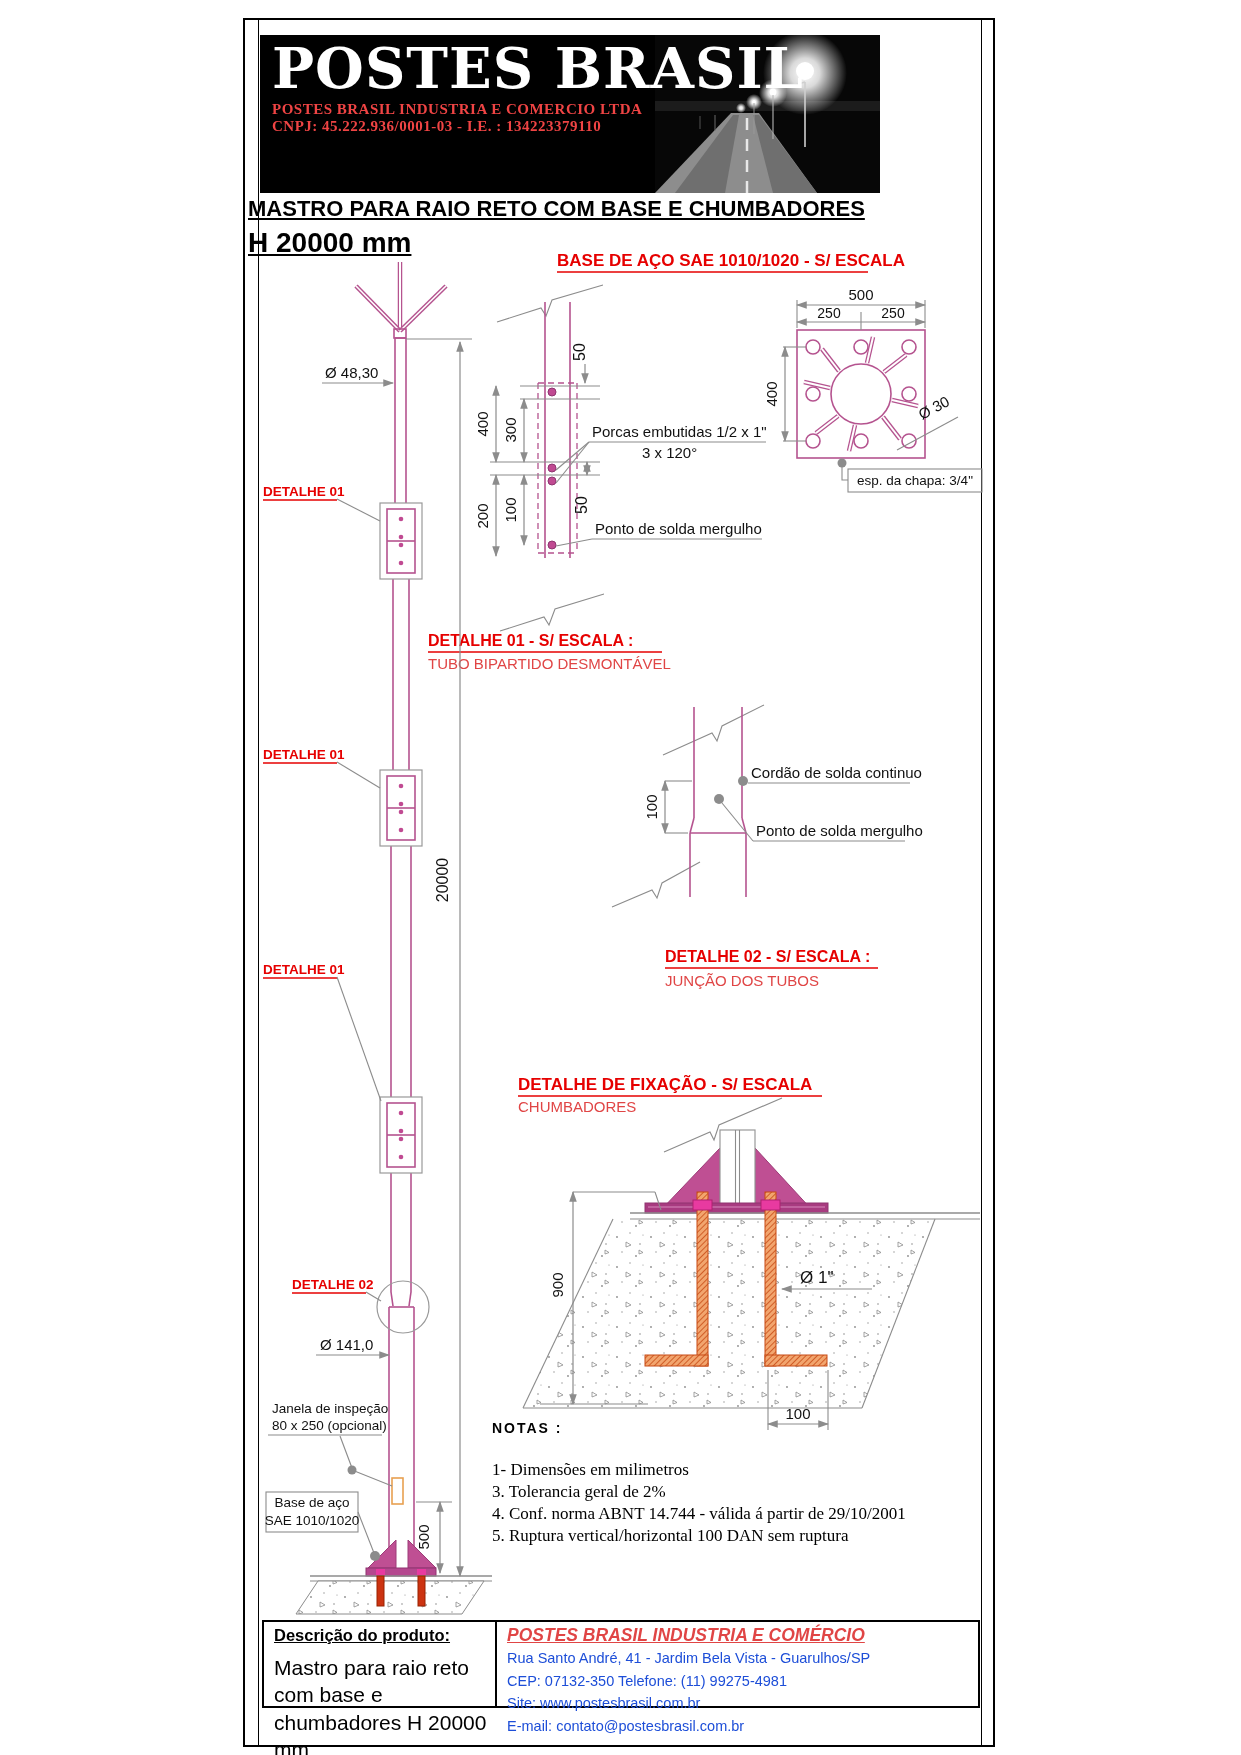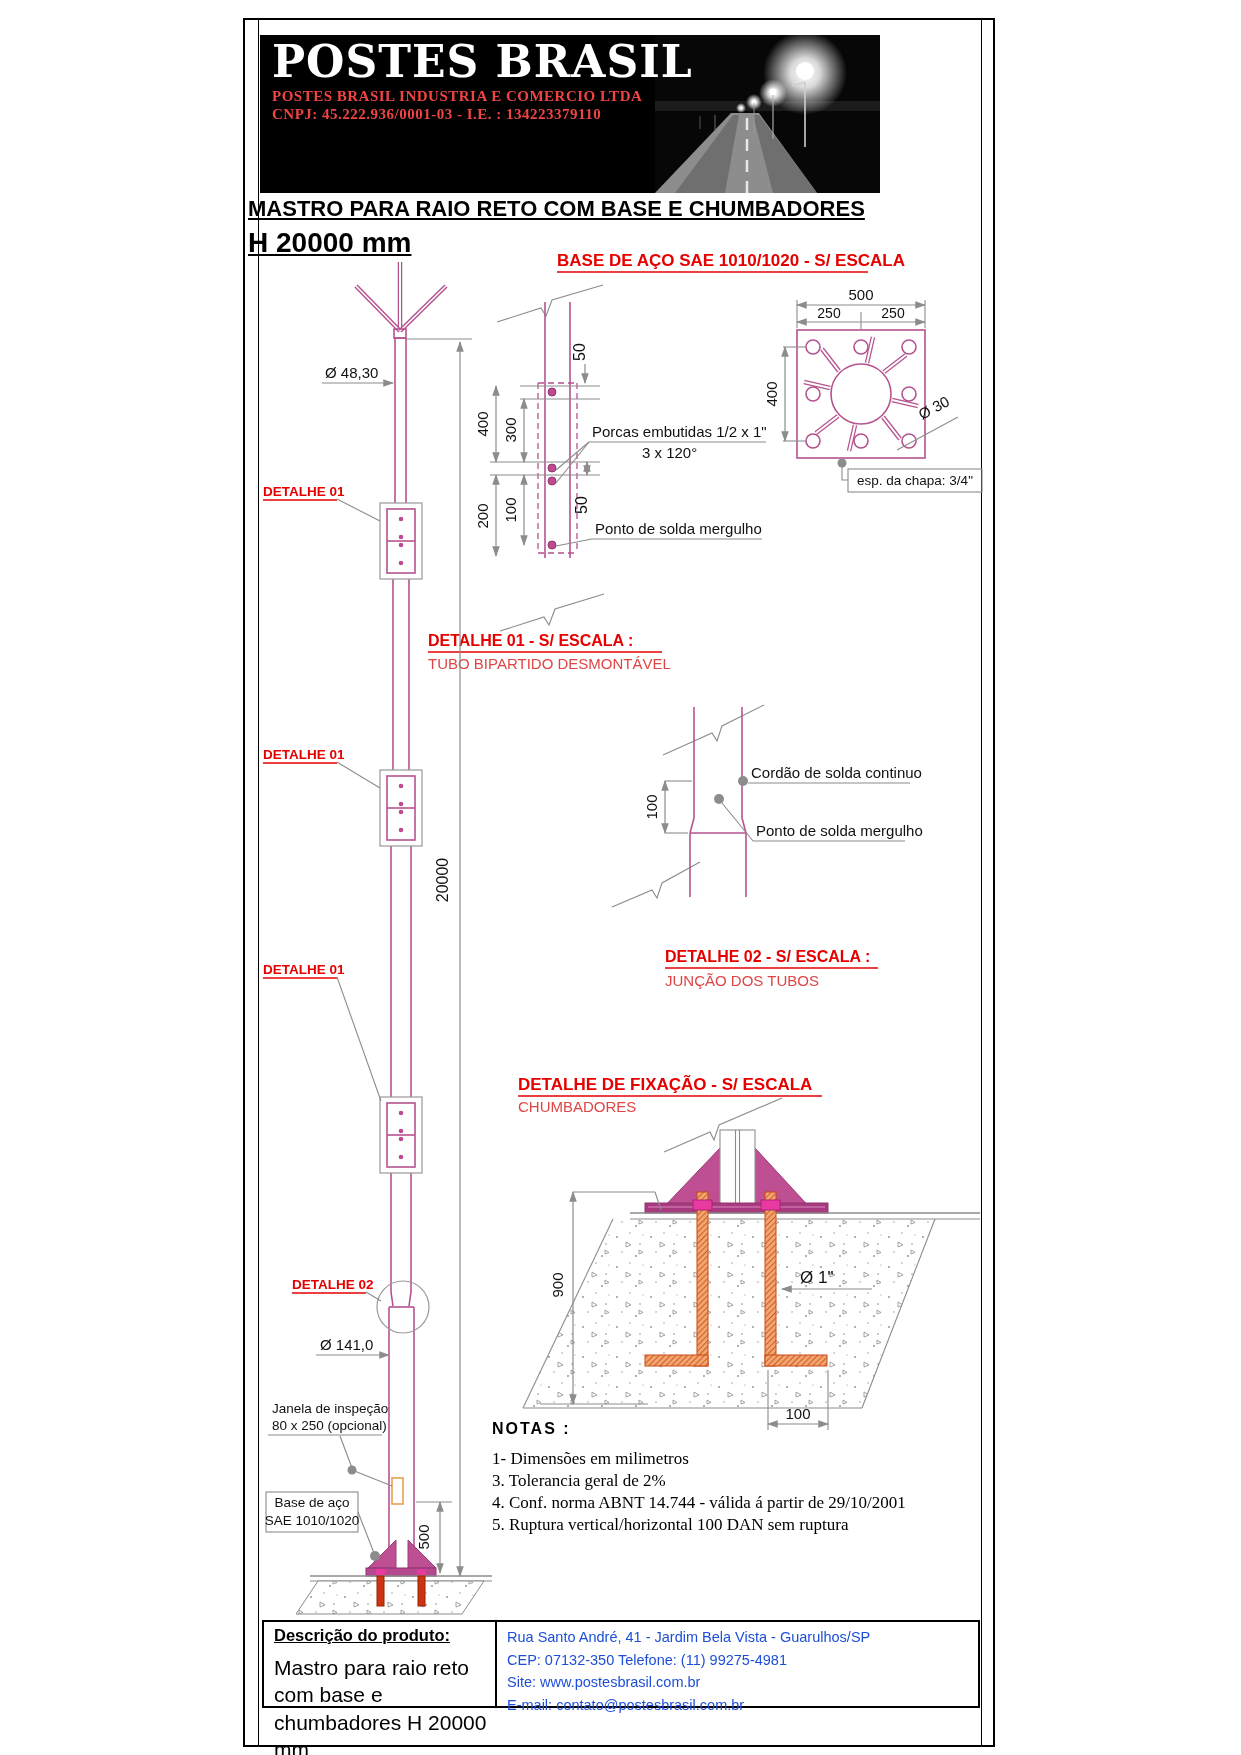--- a/index.html
+++ b/index.html
@@ -4,21 +4,21 @@
 <style>
   html,body{margin:0;padding:0;background:#fff;}
   .sheet{position:relative;width:1241px;height:1755px;background:#fff;
          font-family:"Liberation Sans",sans-serif;overflow:hidden;}
   .outer-border{position:absolute;left:243px;top:18px;width:752px;height:1729px;
                 border:2px solid #000;box-sizing:border-box;}
   .vline{position:absolute;top:18px;height:1729px;width:0;border-left:1.5px solid #000;}
   .vline.l{left:258px;} .vline.r{left:981px;}
 
   .banner{position:absolute;left:260px;top:35px;width:620px;height:158px;background:#000;}
-  .logo{color:#fff;font-family:"DejaVu Serif",serif;font-weight:bold;font-size:44px;
+  .logo{color:#fff;font-family:"DejaVu Serif",serif;font-weight:bold;font-size:56px;
         line-height:1.05;margin:4px 0 3px 12px;letter-spacing:1px;white-space:nowrap;position:relative;z-index:2;}
   .coline{color:#ef4444;font-weight:bold;font-size:15px;line-height:1.18;margin-left:12px;
           font-family:"Liberation Serif",serif;letter-spacing:.5px;white-space:nowrap;position:relative;z-index:2;}
   .photo{position:absolute;right:0;top:0;width:225px;height:158px;}
 
   .title1{position:absolute;left:248px;top:196px;font-size:22px;font-weight:bold;
           text-decoration:underline;white-space:nowrap;color:#000;}
   .title2{position:absolute;left:248px;top:227px;font-size:28px;font-weight:bold;
           text-decoration:underline;white-space:nowrap;color:#000;}
 
@@ -32,21 +32,21 @@
   .gy2{stroke:#8c8c8c;stroke-width:1.7;fill:none}
   .dm{stroke:#8c8c8c;stroke-width:1.2;fill:none}
   .redln{stroke:#e60000;stroke-width:1.6}
   svg text{font-family:"Liberation Sans",sans-serif;fill:#111;}
   .t15{font-size:15px}.t14{font-size:14px}.t13{font-size:13.5px}
   .t16{font-size:16px}.t17{font-size:17px}
   .red{fill:#e60000;font-weight:bold}
   .red2{fill:#e04545}
 
   .notes{position:absolute;left:492px;top:1420px;width:492px;color:#000;}
-  .notes-head{font-weight:bold;font-size:16px;letter-spacing:2px;margin-bottom:10px;}
+  .notes-head{font-weight:bold;font-size:14px;letter-spacing:2px;margin-bottom:23px;}
   .note-item{font-family:"Liberation Serif",serif;font-size:17px;line-height:22px;white-space:nowrap;}
 
   .footer{position:absolute;left:262px;top:1620px;width:718px;height:88px;
           border:2px solid #000;box-sizing:border-box;display:flex;}
   .fleft{width:231px;padding:4px 10px;box-sizing:border-box;}
   .fright{flex:1;border-left:2px solid #000;padding:3px 10px;box-sizing:border-box;}
   .fdesc-head{font-weight:bold;font-size:16.5px;text-decoration:underline;color:#000;}
   .fdesc{font-size:21px;margin-top:9px;line-height:1.3;width:222px;color:#000;}
   .fco{color:#e04545;font-weight:bold;font-style:italic;font-size:17.5px;
        text-decoration:underline;white-space:nowrap;}
@@ -423,19 +423,20 @@
     <div class="note-item">4. Conf. norma ABNT 14.744 - válida á partir de 29/10/2001</div>
     <div class="note-item">5. Ruptura vertical/horizontal 100 DAN sem ruptura</div>
   </div>
 
   <div class="footer">
     <div class="fleft">
       <div class="fdesc-head">Descrição do produto:</div>
       <div class="fdesc">Mastro para raio reto com base e chumbadores H 20000 mm</div>
     </div>
     <div class="fright">
+      <div class="fco">POSTES BRASIL INDUSTRIA E COMÉRCIO</div>
       <div class="faddr">Rua Santo André, 41 - Jardim Bela Vista - Guarulhos/SP</div>
       <div class="faddr">CEP: 07132-350 Telefone: (11) 99275-4981</div>
       <div class="faddr">Site: www.postesbrasil.com.br</div>
       <div class="faddr">E-mail: contato@postesbrasil.com.br</div>
     </div>
   </div>
 </div>
 
 </body></html>

